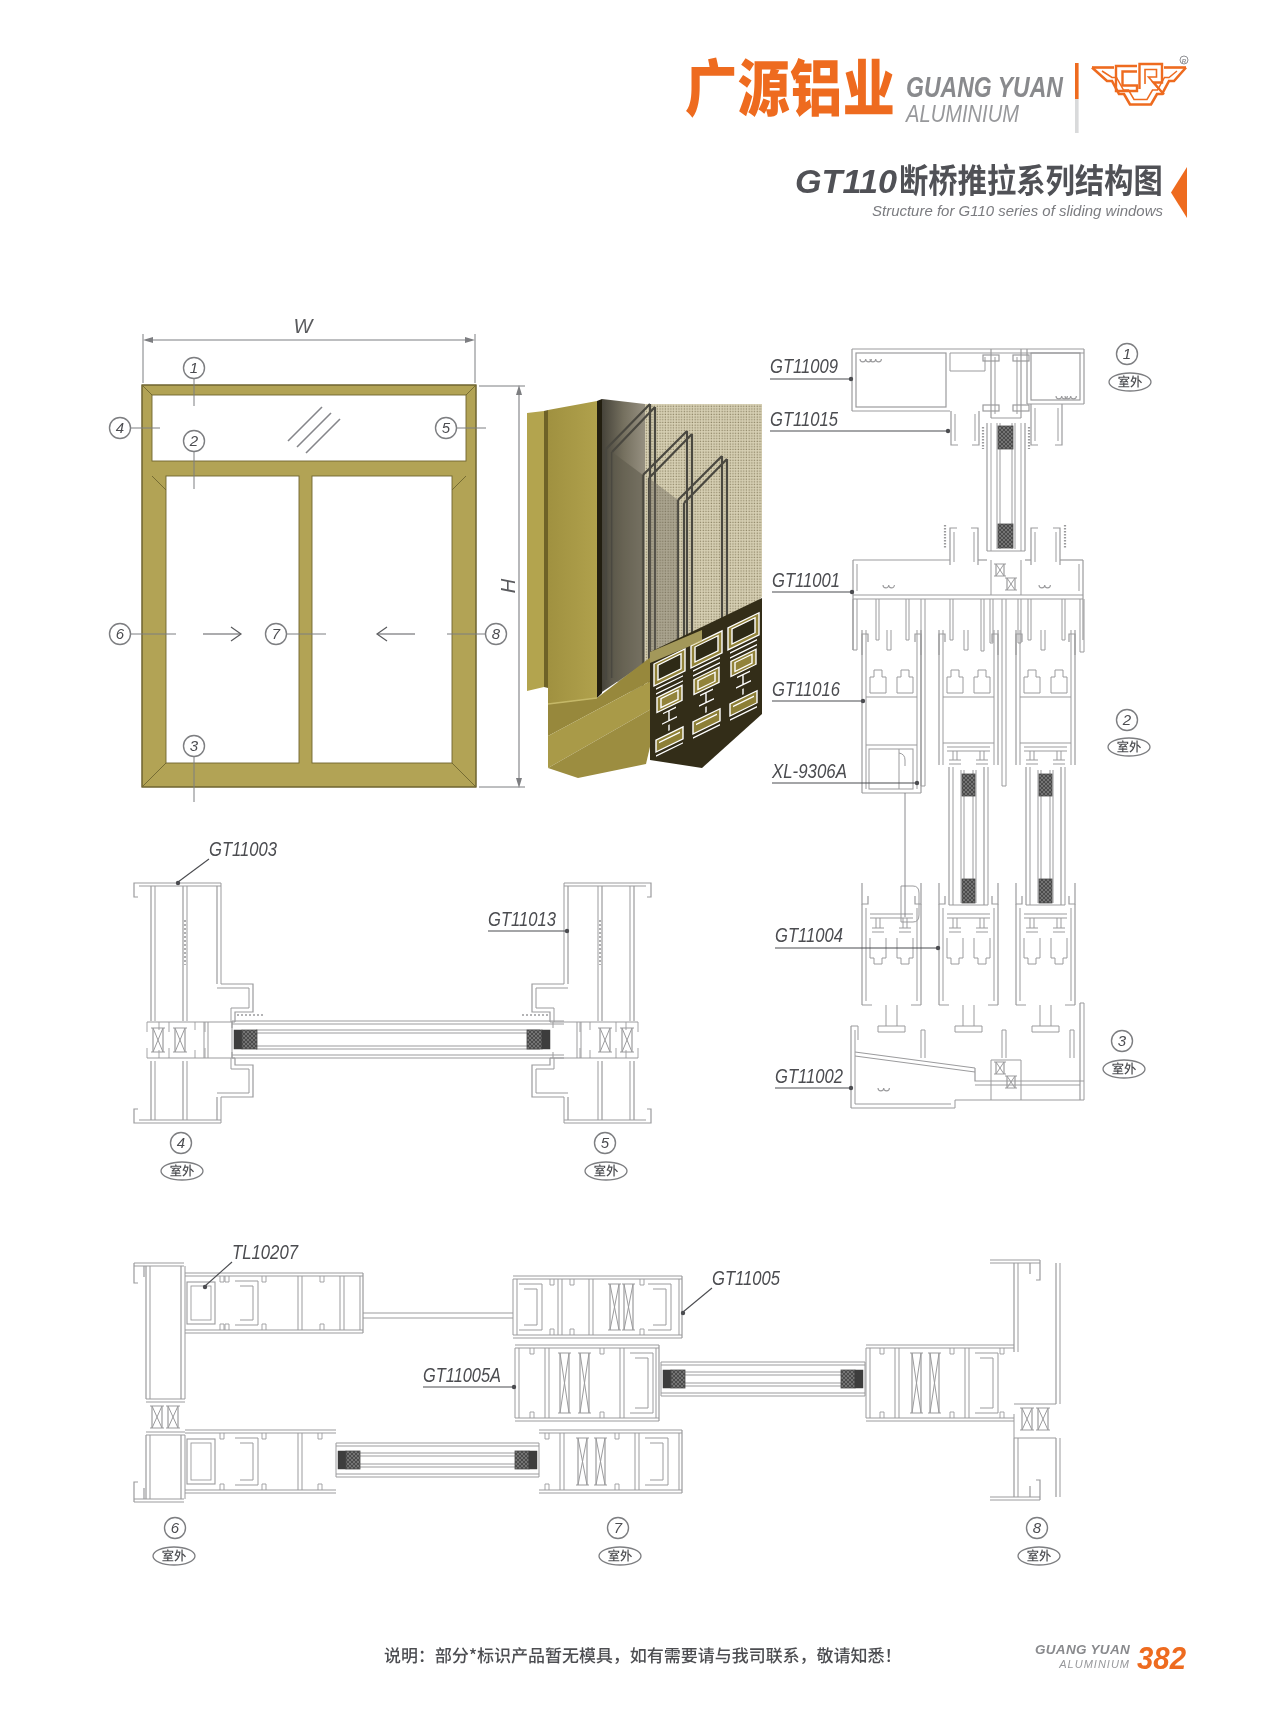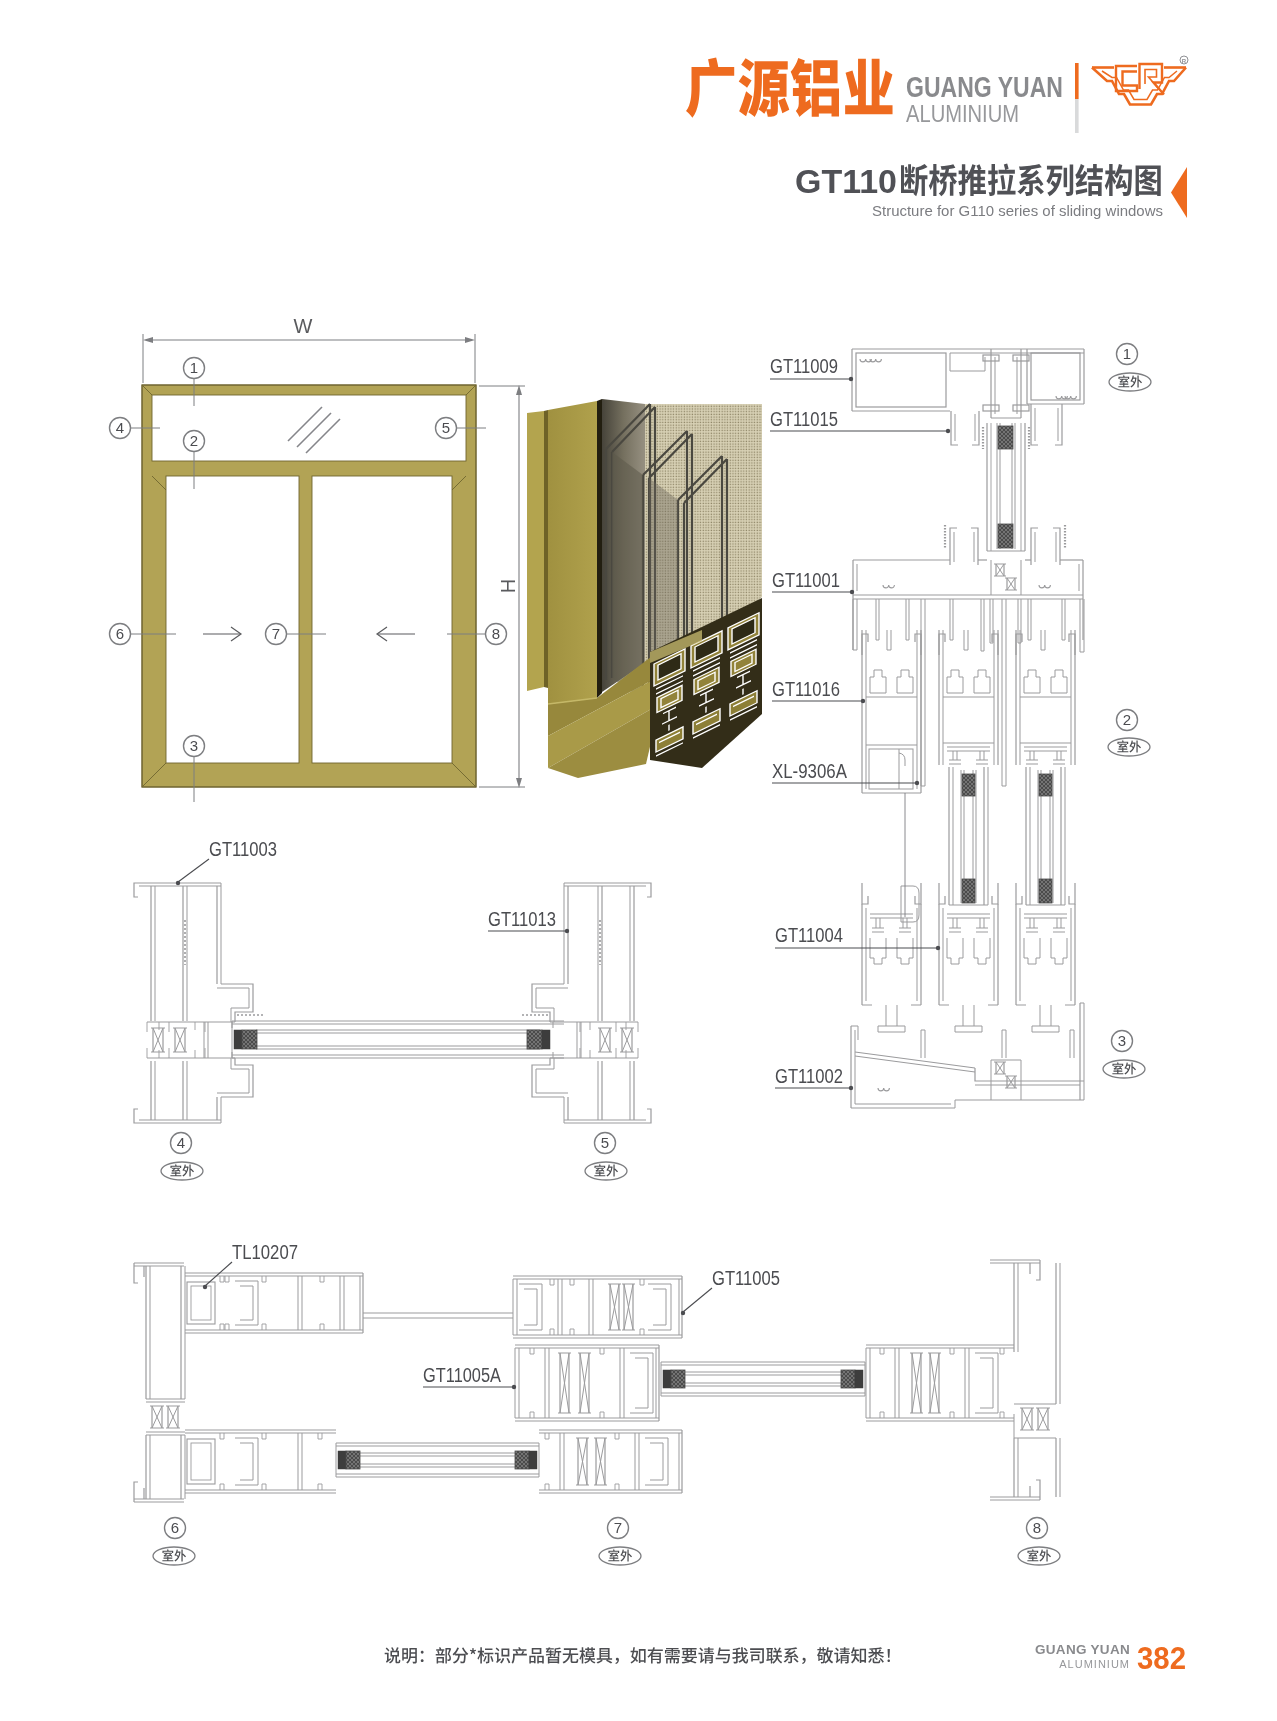--- a/index.html
+++ b/index.html
@@ -1,15 +1,15 @@
 <!DOCTYPE html>
 <html><head><meta charset="utf-8">
 <style>
 html,body{margin:0;padding:0;background:#fff;}
-#page{position:relative;width:1277px;height:1721px;background:#737373;overflow:hidden;}
+#page{position:relative;width:1277px;height:1721px;background:#737373;overflow:hidden;font-style:italic;}
 </style></head>
 <body>
 <div id="page">
 <svg width="1277" height="1721" viewBox="0 0 1277 1721">
 <defs>
 <pattern id="hx" width="4" height="4" patternUnits="userSpaceOnUse">
   <rect width="4" height="4" fill="#4b4b4b"></rect>
   <path d="M0,4 L4,0 M-1,1 L1,-1 M3,5 L5,3 M0,0 L4,4" stroke="#909090" stroke-width="0.6"></path>
 </pattern>
 <pattern id="mesh" width="2.7" height="2.7" patternUnits="userSpaceOnUse">

